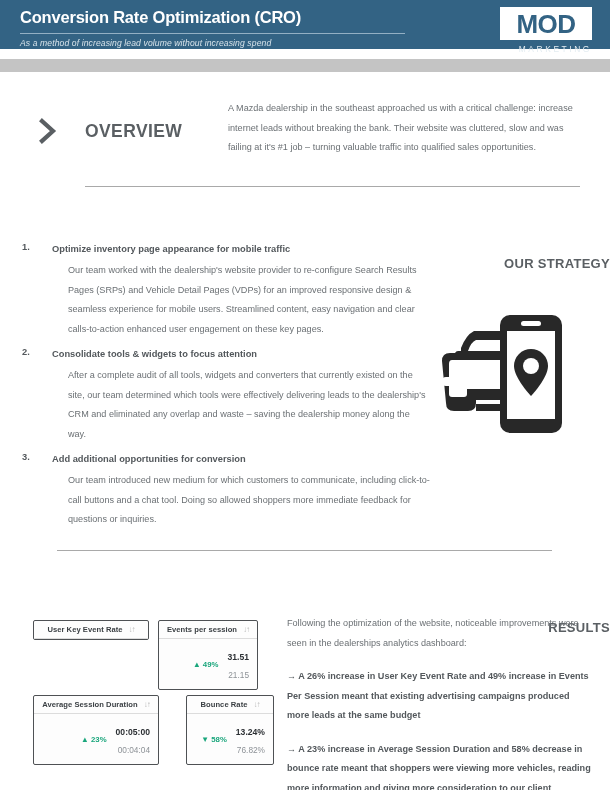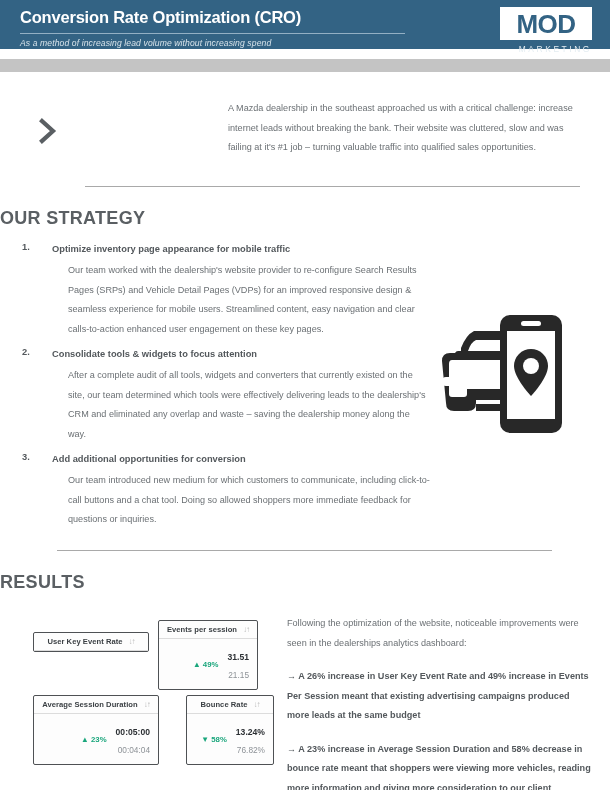--- a/index.html
+++ b/index.html
@@ -64,22 +64,22 @@
     font-size: 9.1px; color: #6b7074; line-height: 19.5px;
   }
   .rule {
     position: absolute; height: 1px; background: #a9a9a9;
   }
   .rule-1 { left: 85px; top: 186px; width: 495px; }
   .rule-2 { left: 57px; top: 550px; width: 495px; }
 
   
   .sec-title {
-    position: absolute; text-align: left; width: 610px;
-    font-size: 18px; font-weight: bold; color: #5a5f63; letter-spacing: .3px;
+    position: absolute; text-align: right; width: 610px;
+    font-size: 13px; font-weight: bold; color: #5a5f63; letter-spacing: .3px; margin-top: 48px;
   }
   .strategy-title { top: 208px; }
   .results-title { top: 572px; }
 
   .steps { position: absolute; left: 0; top: 242px; width: 430px; }
   .step { position: relative; margin-bottom: 8px; }
   .step-num {
     position: absolute; left: 22px; top: 0;
     font-size: 9.3px; font-weight: bold; color: #53585c;
   }
@@ -119,21 +119,21 @@
   .card-body {
     padding: 7px 8px 7px 8px;
     display: flex; align-items: center; justify-content: flex-end;
   }
   .delta { font-size: 7.8px; font-weight: bold; margin-right: 9px; white-space: nowrap; }
   .vals { text-align: right; }
   .val-main { font-size: 8.6px; font-weight: bold; color: #2b2f33; line-height: 11px; }
   .val-prev { font-size: 8.3px; color: #8d9297; line-height: 12px; }
 
   
-  .card-a { left: 33px;  top: 620px; width: 116px; margin-top: 12px; }
+  .card-a { left: 33px;  top: 620px; width: 116px; }
   .card-b { left: 158px; top: 620px; width: 100px; }
   .card-c { left: 33px;  top: 695px; width: 126px; }
   .card-d { left: 186px; top: 695px; width: 88px; }
 
   
   .res-text {
     position: absolute; left: 287px; top: 614px; width: 305px;
   }
   .res-p {
     font-size: 9.1px; color: #6b7074; line-height: 19.5px;
@@ -161,20 +161,21 @@
       </div>
     </div>
   </div>
   <div class="graybar"></div>
 
   <div class="chevron">
     <svg width="22" height="26" viewBox="0 0 22 26">
       <path d="M4 3 L15 13 L4 23" stroke="#5a5f63" stroke-width="4.2" fill="none" stroke-linecap="square" stroke-linejoin="miter"></path>
     </svg>
   </div>
+  <div class="ov-title">OVERVIEW</div>
   <div class="ov-body">A Mazda dealership in the southeast approached us with a critical challenge: increase internet leads without breaking the bank. Their website was cluttered, slow and was failing at it's #1 job – turning valuable traffic into qualified sales opportunities.</div>
   <div class="rule rule-1"></div>
 
   <div class="sec-title strategy-title">OUR STRATEGY</div>
 
   <div class="steps">
     <div class="step">
       <div class="step-num">1.</div>
       <div class="step-head">Optimize inventory page appearance for mobile traffic</div>
       <div class="step-body">Our team worked with the dealership's website provider to re-configure Search Results Pages (SRPs) and Vehicle Detail Pages (VDPs) for an improved responsive design &amp; seamless experience for mobile users. Streamlined content, easy navigation and clear calls-to-action enhanced user engagement on these key pages.</div>

